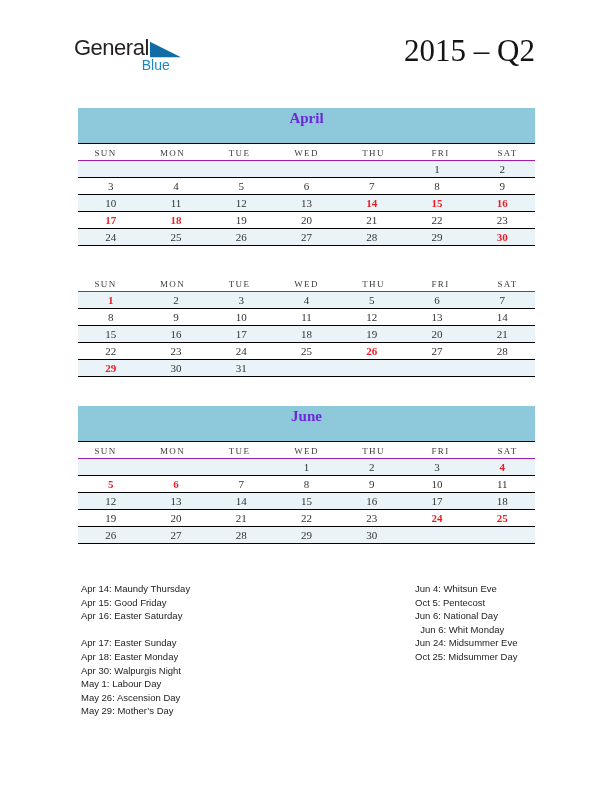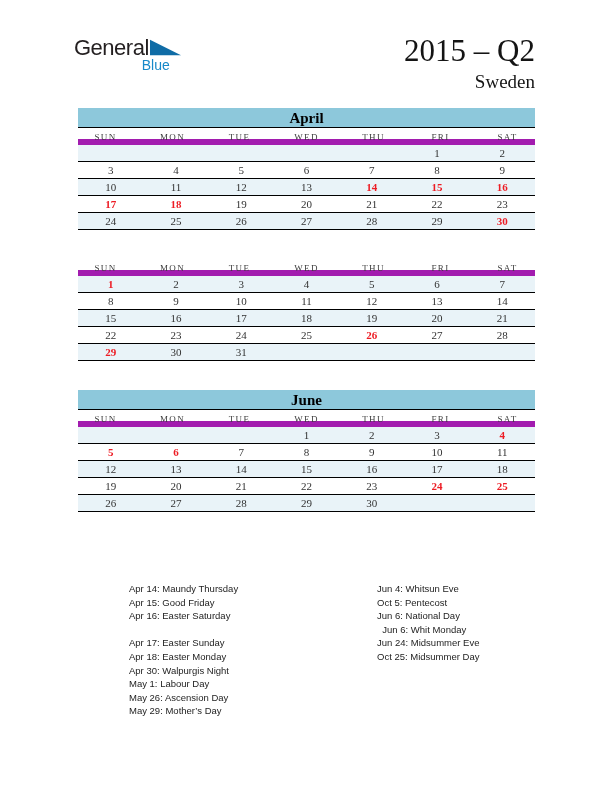--- a/index.html
+++ b/index.html
@@ -9,70 +9,69 @@
     --logo-blue:#1789c9;
     --logo-triangle:#0f6ca6;
   }
   *{margin:0;padding:0;box-sizing:border-box;}
   html,body{background:#ffffff;}
   body{width:612px;height:792px;font-family:"Liberation Sans",sans-serif;}
   .page{position:relative;width:612px;height:792px;background:#fff;overflow:hidden;}
 
   
   .logo{position:absolute;left:74px;top:37px;}
-  .logo-top{display:flex;align-items:flex-start;}
+  .logo-top{display:flex;align-items:center;}
   .logo-general{font-size:22px;line-height:22px;color:#231f20;letter-spacing:-0.5px;}
   .logo-flag{width:31px;height:19px;margin-left:1px;margin-bottom:0;}
   .logo-blue{font-size:14px;line-height:22px;color:var(--logo-blue);text-align:right;margin-top:-5px;padding-right:11px;}
 
   
   .title-block{position:absolute;top:33px;right:77px;text-align:right;
                font-family:"Liberation Serif",serif;color:#141414;}
   .title-main{font-size:31px;line-height:36px;}
   .title-sub{font-size:19px;line-height:26px;}
 
   
   .calendars{position:absolute;left:78px;top:108px;width:457px;}
   .month{margin-bottom:29px;}
   .month-title{background:var(--month-header-bg);border-bottom:1px solid #000;
                font-family:"Liberation Serif",serif;font-weight:bold;font-size:15px;
-               text-align:center;height:20px;line-height:20px;color:#000000;}
-  .dow-row{display:flex;border-bottom:6px solid #a21caf;height:17px;background:#fff;gap:12px;}
+               text-align:center;height:36px;line-height:20px;color:#6d28d9;}
+  .dow-row{display:flex;border-bottom:1px solid #a21caf;height:17px;background:#fff;gap:12px;}
   .dow-cell{flex:1;text-align:center;font-family:"Liberation Serif",serif;font-size:9px;
             letter-spacing:1.4px;color:#3d3d3d;line-height:18px;}
   .week-row{display:flex;border-bottom:1px solid #000;height:17px;background:#fff;}
   .week-row.alt{background:var(--row-alt-bg);}
   .day-cell{flex:1;text-align:center;font-family:"Liberation Serif",serif;font-size:11px;
             color:#333333;line-height:17px;}
   .day-cell.red{color:var(--holiday-red);font-weight:bold;}
 
   
   .holidays{position:absolute;top:582px;left:0;width:612px;font-size:9.5px;color:#1d1d1d;}
   .hcol{position:absolute;top:0;white-space:pre;line-height:13.6px;}
-  .hcol-0{left:81px;margin-left:48px;}
-  .hcol-1{left:377px;}
+  .hcol-0{left:81px;}
+  .hcol-1{left:415px;}
 </style>
 </head>
 <body>
 
 <div class="page">
 
   <div class="logo">
     <div class="logo-top">
       <span class="logo-general">General</span>
       <svg class="logo-flag" viewBox="0 0 34 19" aria-hidden="true">
         <polygon points="0,2 34,19 0,19" style="fill:var(--logo-triangle)"></polygon>
       </svg>
     </div>
     <div class="logo-blue">Blue</div>
   </div>
 
   <div class="title-block">
     <div class="title-main">2015 – Q2</div>
-    <div class="title-sub">Sweden</div>
   </div>
 
   <div class="calendars">
       <div class="month">
         <div class="month-title">April</div>
         <div class="dow-row">
           <div class="dow-cell">SUN</div>
           <div class="dow-cell">MON</div>
           <div class="dow-cell">TUE</div>
           <div class="dow-cell">WED</div>

